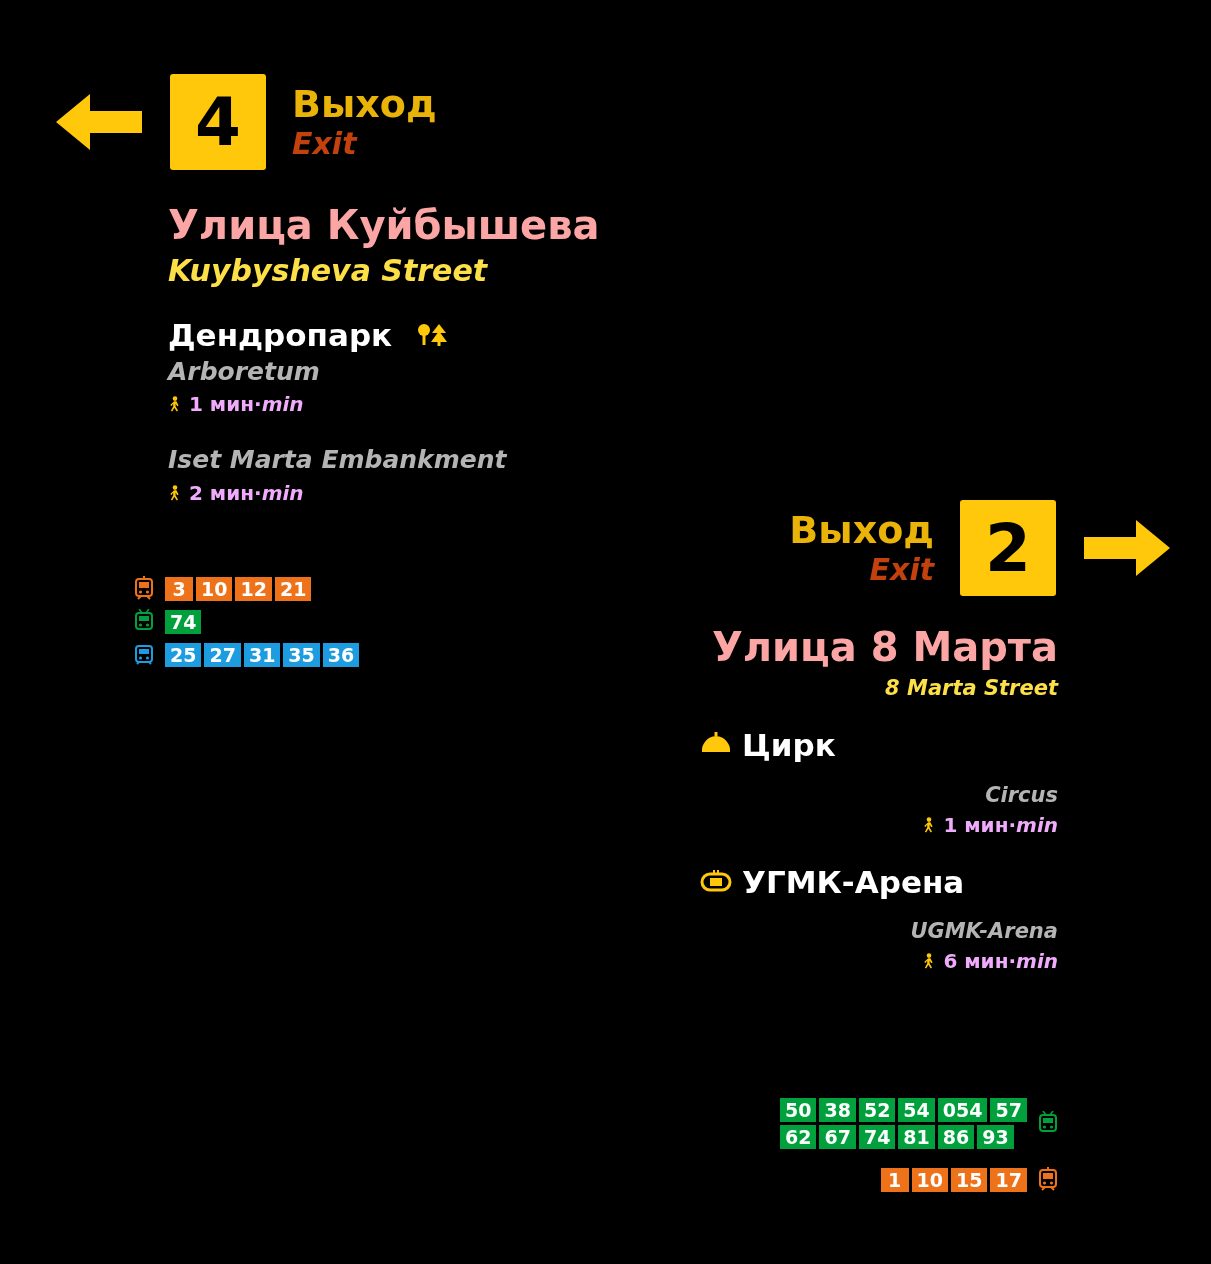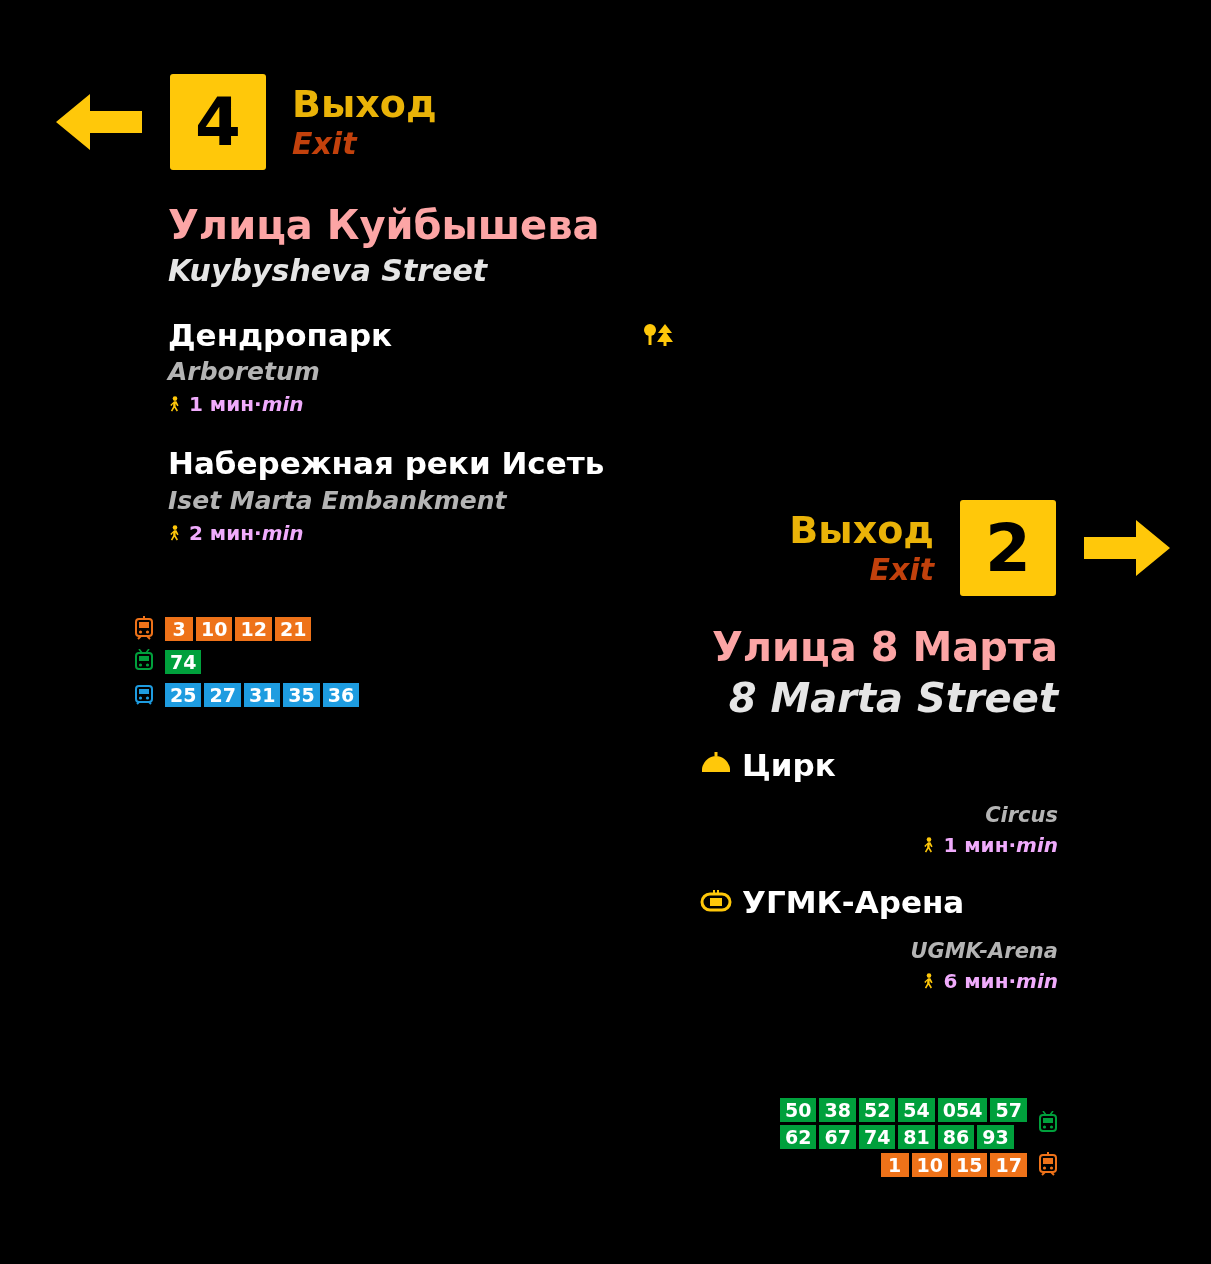--- a/index.html
+++ b/index.html
@@ -40,21 +40,21 @@
     font-style: italic;
     font-weight: bold;
     line-height: 1.0;
   }
   .dest-ru {
     color: #fca5a5;
     font-weight: bold;
     line-height: 1.05;
   }
   .dest-en {
-    color: #e5e5e5;
+    color: #fde047;
     font-style: italic;
     font-weight: bold;
     line-height: 1.05;
   }
   .poi-ru {
     color: #FFFFFF;
     font-weight: bold;
     line-height: 1.05;
   }
   .poi-en {
@@ -164,41 +164,41 @@
     height: 96px;
     font-size: 66px;
   }
   #arrow-right-icon {
     width: 86px;
     height: 60px;
     margin-left: 28px;
   }
   #right-body { margin-right: 112px; margin-top: 30px; }
   #right-street-ru { font-size: 40px; }
-  #right-street-en { font-size: 40px; margin-top: 9px; }
+  #right-street-en { font-size: 21px; margin-top: 9px; }
 
   .poi-right { margin-top: 30px; }
   .poi-right .poi-head {
     display: flex;
     align-items: center;
     justify-content: flex-start;
     gap: 10px;
   }
   .poi-right .poi-ru { font-size: 31px; }
   .poi-right .poi-en { font-size: 21px; margin-top: 22px; }
   .poi-right .walk-line { margin-top: 9px; }
 
   #right-routes {
     position: absolute;
     left: 780px;
     top: 1098px;
     display: flex;
     flex-direction: column;
     align-items: flex-end;
-    gap: 3px;
+    gap: 18px;
   }
   .route-line-right {
     display: flex;
     align-items: center;
     justify-content: flex-end;
     gap: 9px;
   }
   .chip-grid {
     display: flex;
     flex-direction: column;
@@ -225,42 +225,41 @@
         <div class="exit-word-ru">Выход</div>
         <div class="exit-word-en">Exit</div>
       </div>
     </div>
 
     <div id="left-body">
       <div class="dest-ru" id="left-street-ru">Улица Куйбышева</div>
       <div class="dest-en" id="left-street-en">Kuybysheva Street</div>
 
       <div class="poi-block">
-        <div style="display:flex; align-items:center; gap:22px;justify-content:space-between;">
+        <div style="display:flex; align-items:center; gap:22px;">
           <span class="poi-ru">Дендропарк</span>
           <svg width="36" height="26" viewBox="0 0 36 26">
             <circle cx="10" cy="8" r="6" fill="#FFC80A"></circle>
             <rect x="8.5" y="13" width="3" height="10" fill="#FFC80A"></rect>
             <polygon points="25,2 32,11 18,11" fill="#FFC80A"></polygon>
             <polygon points="25,9 33,20 17,20" fill="#FFC80A"></polygon>
             <rect x="23.5" y="18" width="3" height="6" fill="#FFC80A"></rect>
           </svg>
         </div>
         <div class="poi-en">Arboretum</div>
         <div class="walk-line">
           <svg width="14" height="18" viewBox="0 0 14 18" style="vertical-align:-3px">
             <circle cx="7" cy="2.6" r="2.3" fill="#FFC80A"></circle>
             <path d="M6.2 5.2 L8.4 5.2 L10.6 9.4 L9.2 10.2 L7.6 7.6 L7.6 10.4 L10 14.6 L8.7 15.5 L6.4 11.7 L4.2 15.6 L2.9 14.8 L5.2 10.4 L5.2 7.4 L3.6 9.9 L2.2 9.1 Z" fill="#FFC80A"></path>
           </svg>
           <span>1 мин</span><span>·</span><span class="walk-en">min</span>
         </div>
       </div>
 
       <div class="poi-block">
-        <div class="poi-ru">Набережная реки Исеть</div>
         <div class="poi-en">Iset Marta Embankment</div>
         <div class="walk-line">
           <svg width="14" height="18" viewBox="0 0 14 18" style="vertical-align:-3px">
             <circle cx="7" cy="2.6" r="2.3" fill="#FFC80A"></circle>
             <path d="M6.2 5.2 L8.4 5.2 L10.6 9.4 L9.2 10.2 L7.6 7.6 L7.6 10.4 L10 14.6 L8.7 15.5 L6.4 11.7 L4.2 15.6 L2.9 14.8 L5.2 10.4 L5.2 7.4 L3.6 9.9 L2.2 9.1 Z" fill="#FFC80A"></path>
           </svg>
           <span>2 мин</span><span>·</span><span class="walk-en">min</span>
         </div>
       </div>
     </div>

